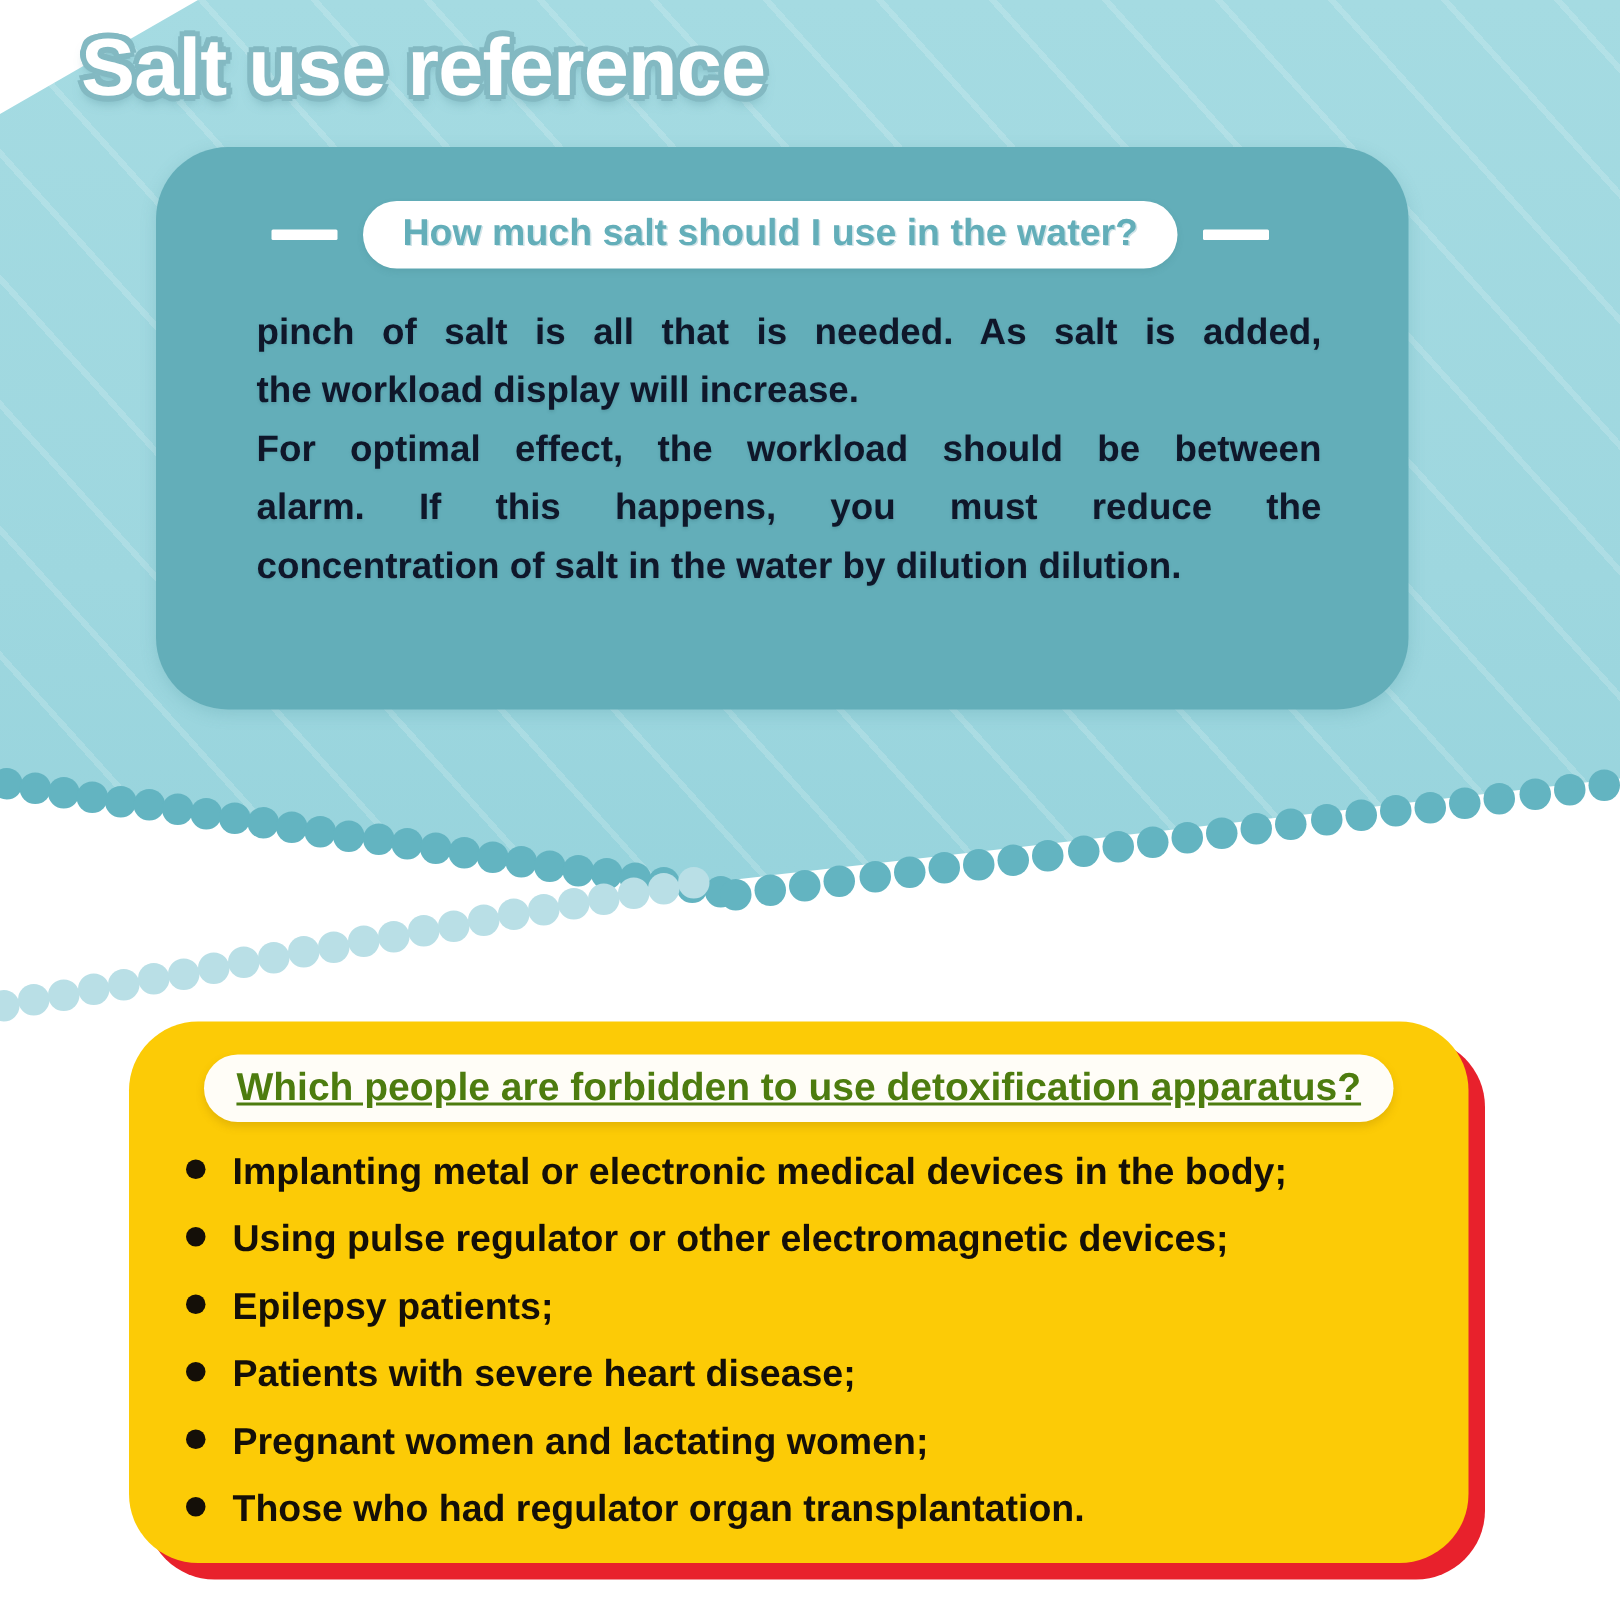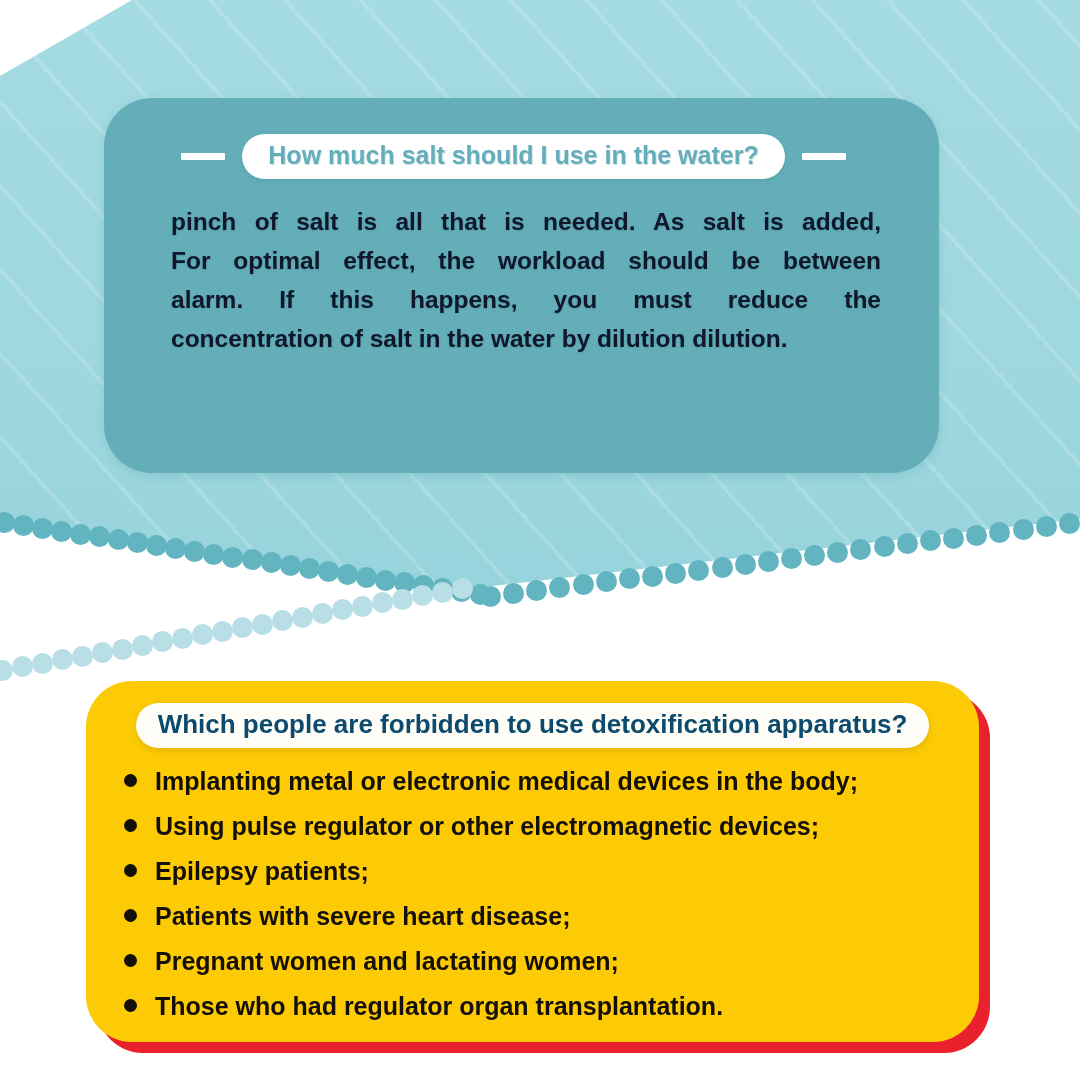--- a/index.html
+++ b/index.html
@@ -175,23 +175,24 @@
     top: 22px;
     display: flex;
     justify-content: center;
   }
   .yellow-pill {
     background: #fffdf7;
     border-radius: 24px;
     padding: 6px 22px 8px 22px;
     font-size: 26px;
     font-weight: bold;
-    color: #0c4a6e;
+    color: #4d7c0f;
     white-space: nowrap;
     box-shadow: 0 3px 6px rgba(140,100,0,0.22);
+    text-decoration: underline;
   }
   .bullets {
     position: absolute;
     left: 38px;
     right: 24px;
     top: 86px;
   }
   .bullet-row {
     display: flex;
     align-items: baseline;
@@ -215,31 +216,33 @@
   }
 </style>
 </head>
 <body>
 
 <div class="poster">
 
   <div class="teal-field"></div>
   <div class="corner-notch"></div>
 
+  <div class="title">Salt use reference</div>
 
   <div class="teal-card">
 
     <div class="card-head">
       <span class="dash"></span>
       <span class="pill">How much salt should I use in the water?</span>
       <span class="dash"></span>
     </div>
 
     <div class="card-body">
       <p class="justify">pinch of salt is all that is needed. As salt is added,</p>
+      <p class="last">the workload display will increase.</p>
       <p class="justify">For optimal effect, the workload should be between</p>
       <p class="justify">alarm. If this happens, you must reduce the</p>
       <p class="last">concentration of salt in the water by dilution dilution.</p>
     </div>
 
   </div>
 
   <div class="dots-layer" id="dots-layer">
       <span class="dot" style="left: -6px; top: 42px; background: rgb(99, 180, 193);"></span>
       <span class="dot" style="left: 13.04px; top: 44.88px; background: rgb(99, 180, 193);"></span>

